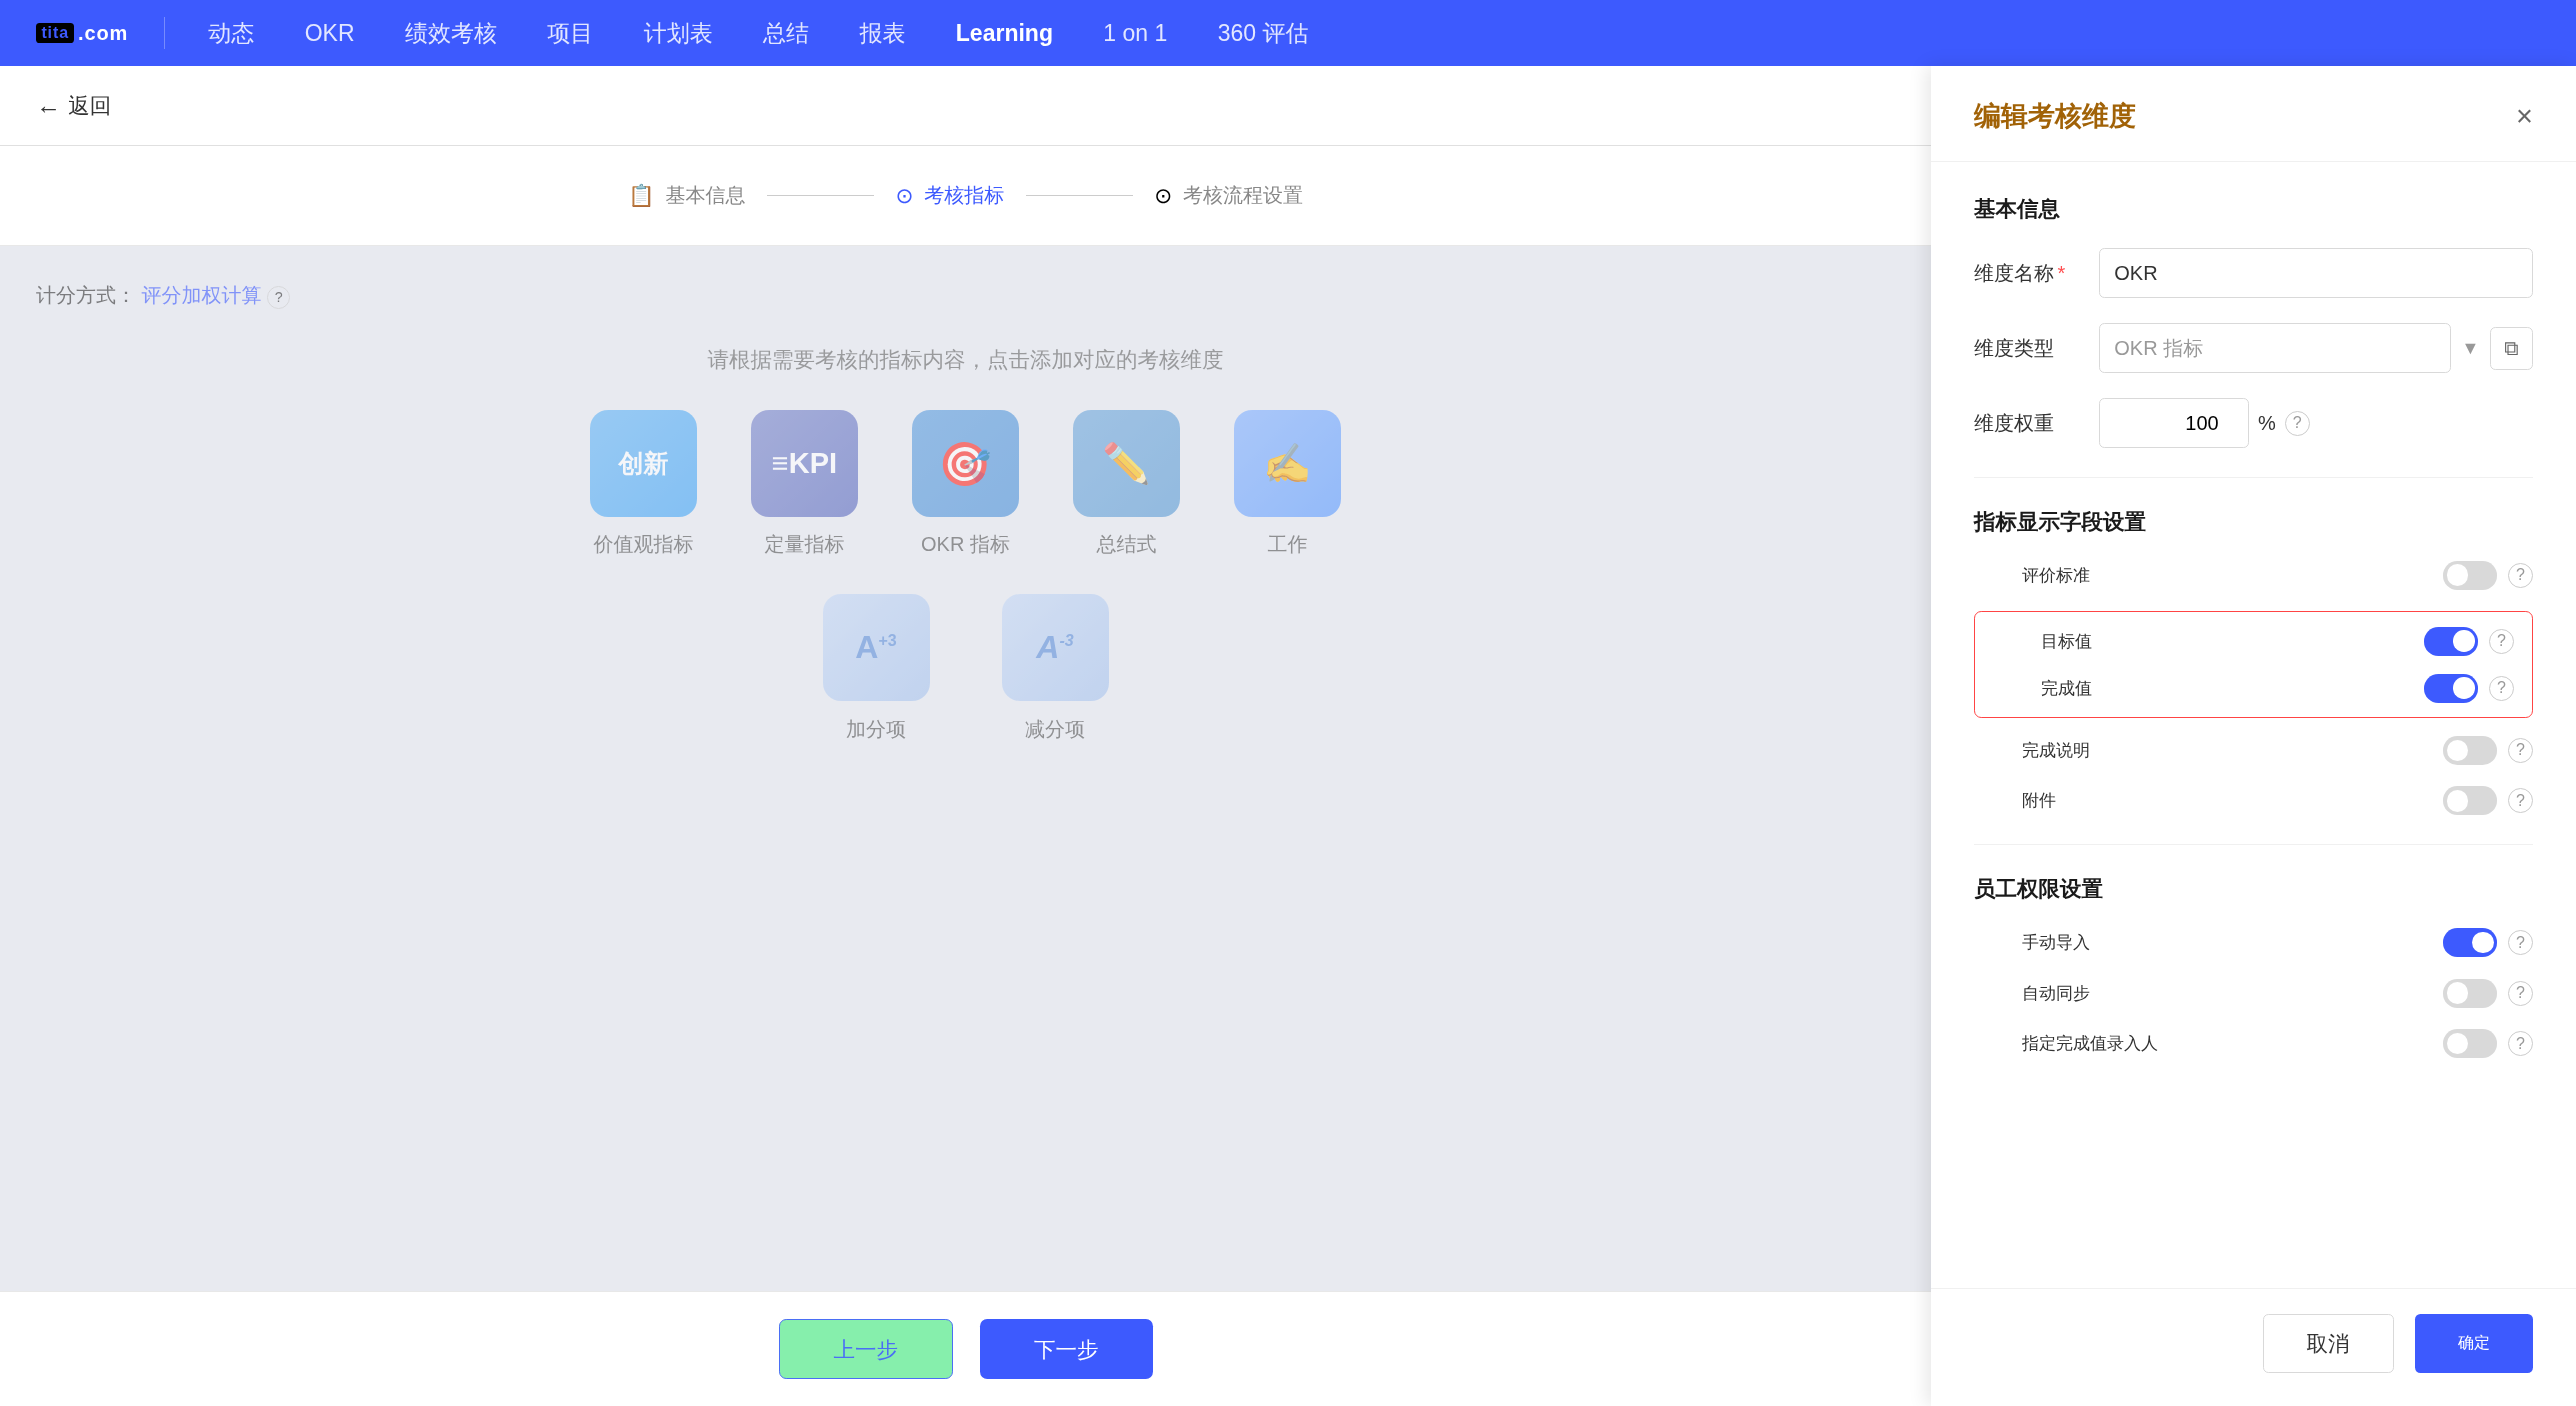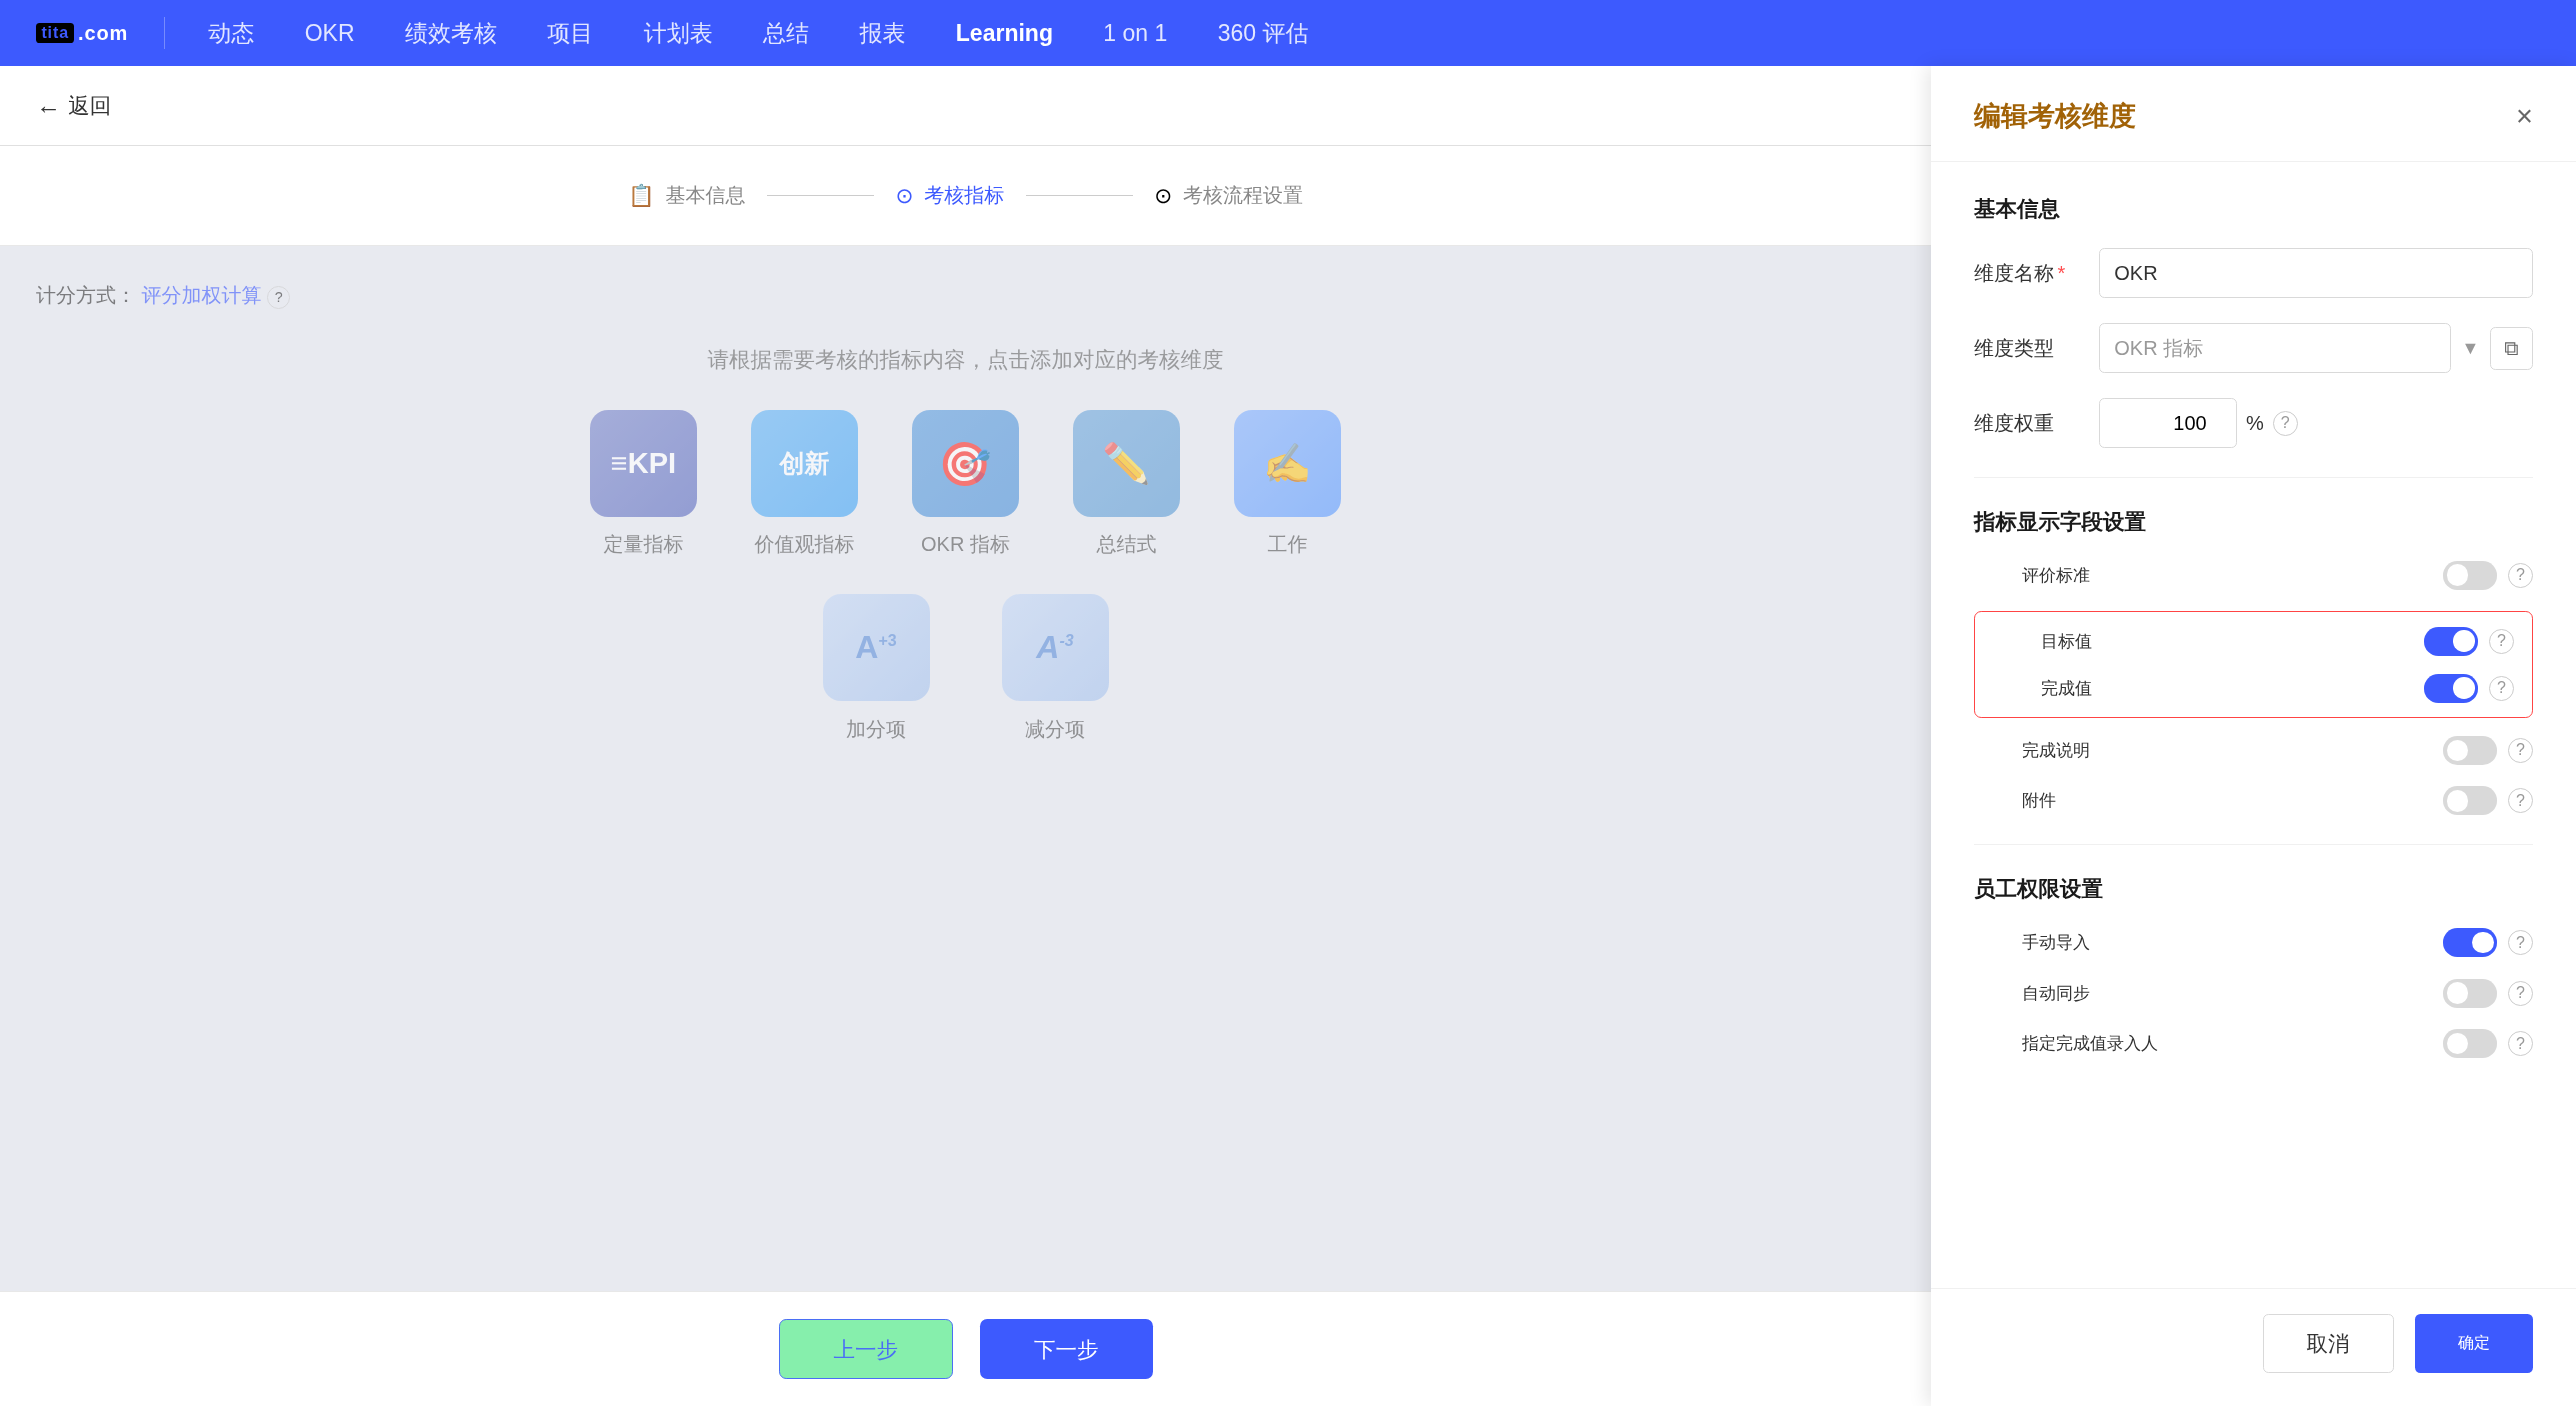--- a/index.html
+++ b/index.html
@@ -155,21 +155,21 @@
     .copy-icon-btn {
       width: 43px; height: 43px; border: 0.9px solid #d9d9d9; border-radius: 5.4px;
       display: flex; align-items: center; justify-content: center; cursor: pointer;
       color: #666; font-size: 20px;
     }
 
     .weight-wrap {
       flex: 1; display: flex; align-items: center; gap: 9px;
     }
     .weight-input {
-      width: 138px; height: 50px; border: 0.9px solid #d9d9d9; border-radius: 5.4px;
+      width: 150px; height: 50px; border: 0.9px solid #d9d9d9; border-radius: 5.4px;
       padding: 0 14.3px; font-size: 20px; outline: none; text-align: right;
     }
     .weight-unit { font-size: 20px; color: #333; }
     .help-icon {
       width: 25px; height: 25px; border-radius: 50%; border: 0.9px solid #ccc;
       display: flex; align-items: center; justify-content: center;
       font-size: 16px; color: #999; cursor: pointer;
     }
 
     .divider { height: 0.9px; background: #f0f0f0; margin: 29px 0; }
@@ -269,30 +269,30 @@
       <div class="scoring-hint">
         <span>计分方式：</span>
         <span style="color:#3d5afe">评分加权计算</span>
         <span class="help-icon" style="display:inline-flex;width:23px;height:23px;font-size:14.3px">?</span>
       </div>
 
       <div class="hint-text">请根据需要考核的指标内容，点击添加对应的考核维度</div>
 
       <div class="icon-grid">
         <div class="icon-item">
+          <div class="icon-box chuangxin">
+            <span style="font-size:25px">创新</span>
+          </div>
+          <span class="icon-label">价值观指标</span>
+        </div>
+        <div class="icon-item">
           <div class="icon-box kpi">
             <span class="kpi-text">≡KPI</span>
           </div>
           <span class="icon-label">定量指标</span>
-        </div>
-        <div class="icon-item">
-          <div class="icon-box chuangxin">
-            <span style="font-size:25px">创新</span>
-          </div>
-          <span class="icon-label">价值观指标</span>
         </div>
         <div class="icon-item">
           <div class="icon-box okr" style="font-size:43px">
             <span>🎯</span>
           </div>
           <span class="icon-label">OKR 指标</span>
         </div>
         <div class="icon-item">
           <div class="icon-box zongji" style="font-size:39px">
             <span>✏️</span>

